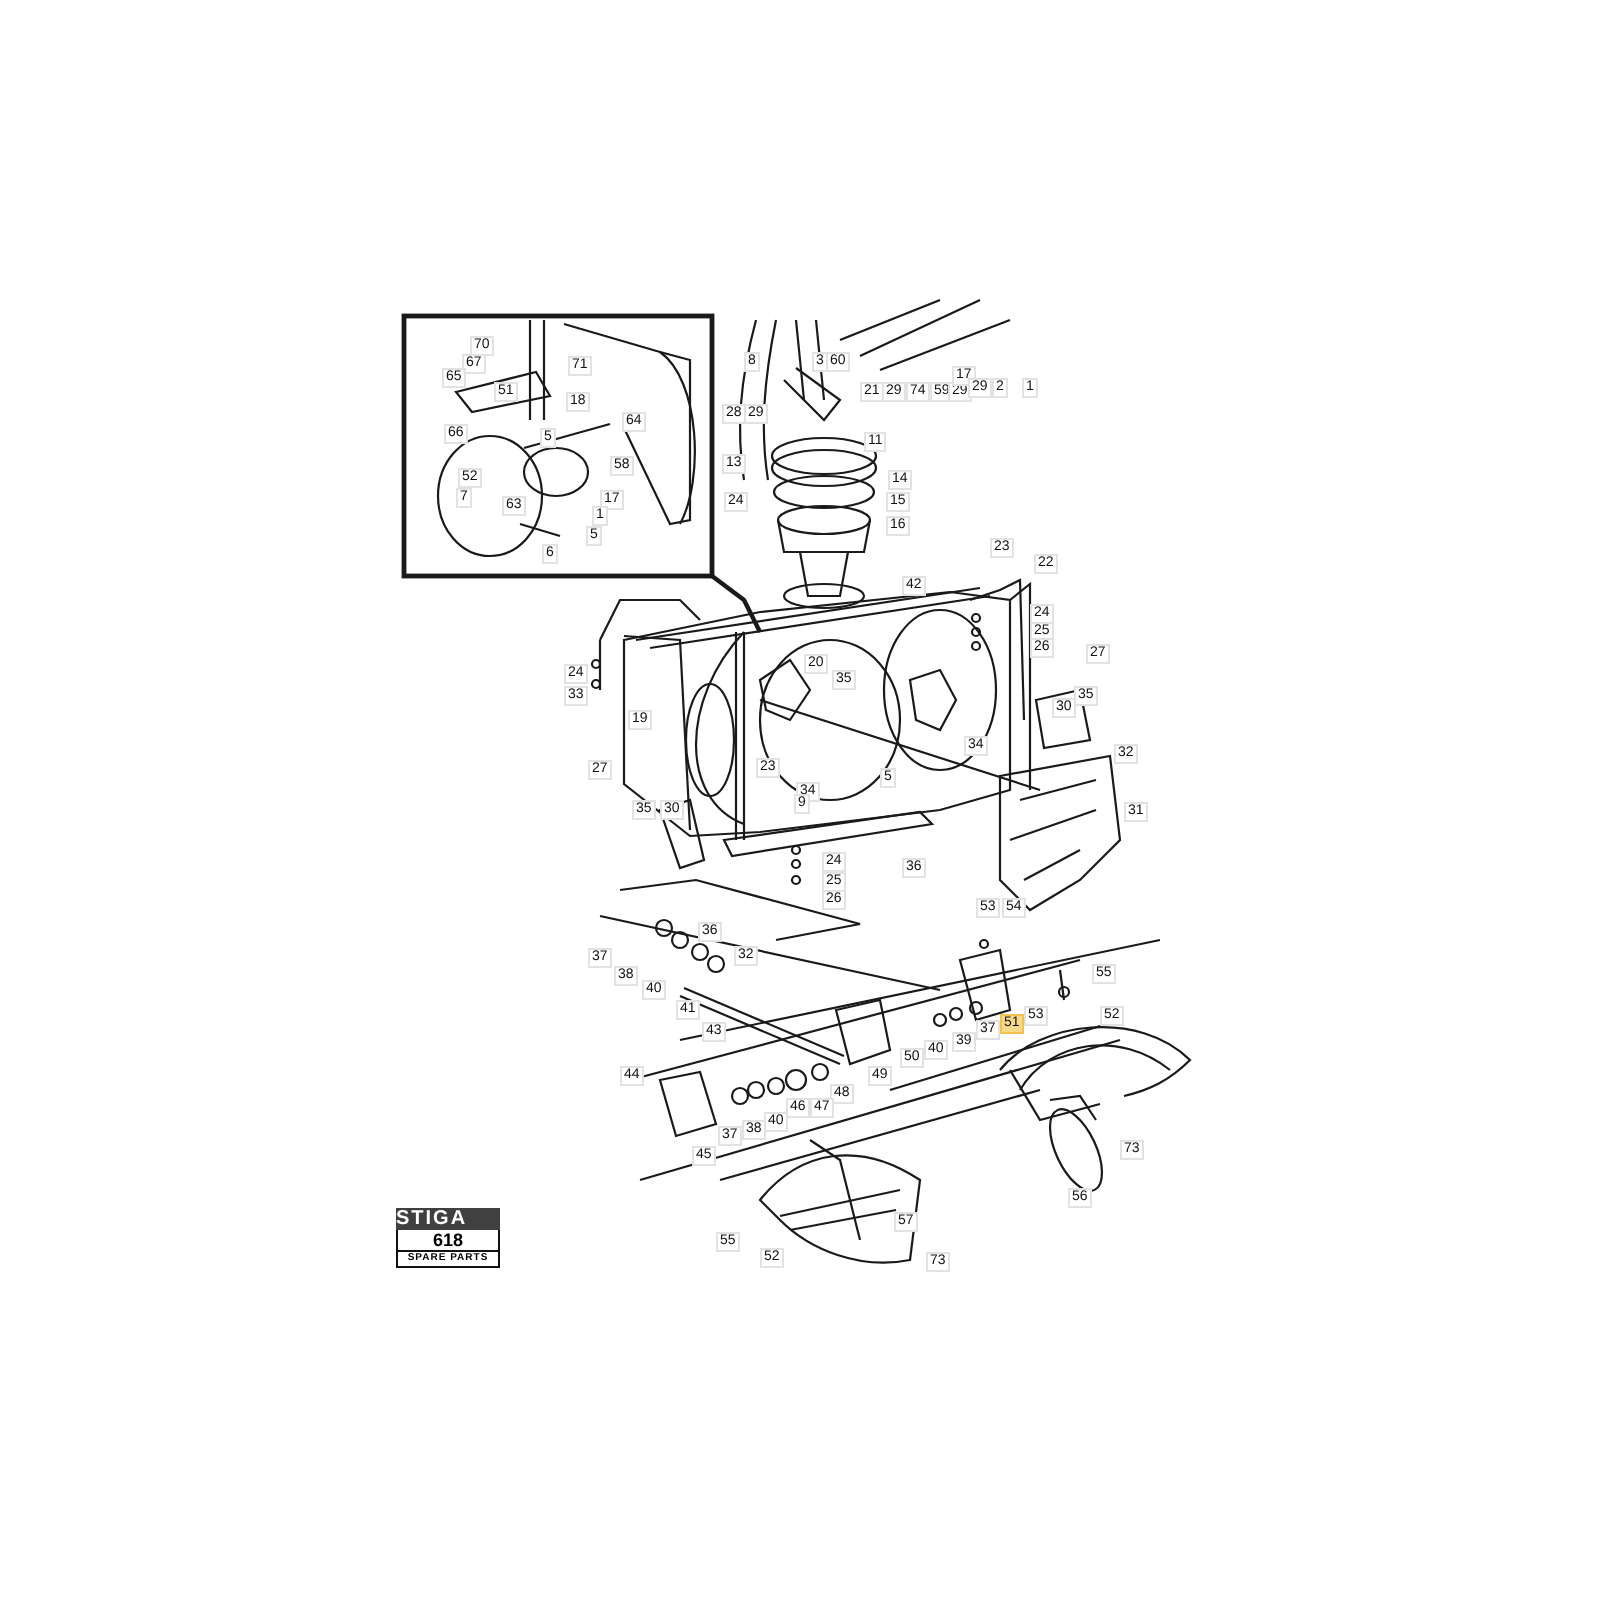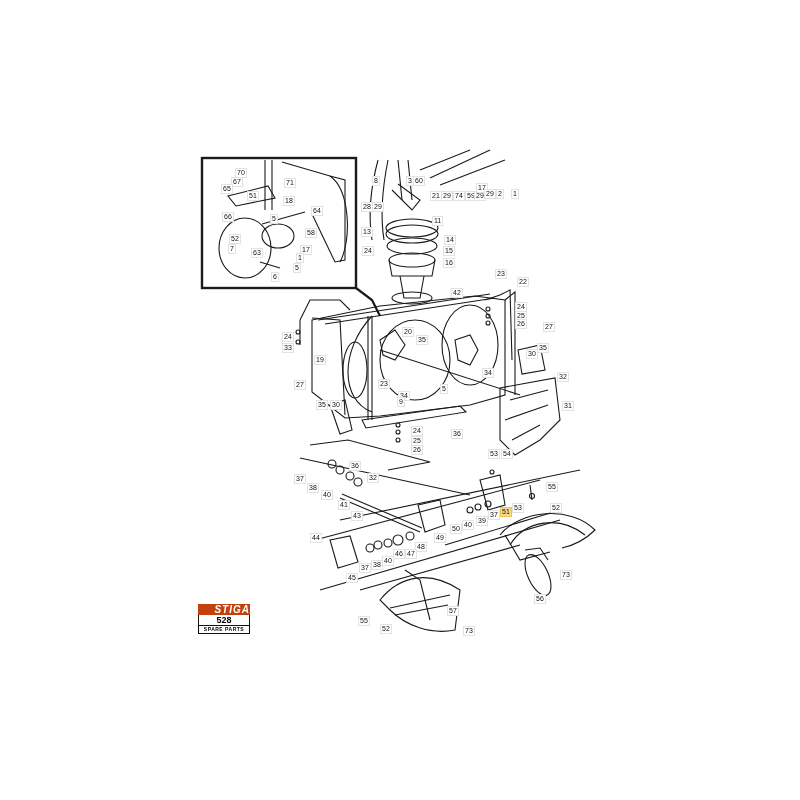--- a/index.html
+++ b/index.html
@@ -1,21 +1,21 @@
 <!DOCTYPE html>
 <html><head>
 <meta charset="utf-8">
 <style>
   html,body{margin:0;padding:0;background:#ffffff;}
   body{width:800px;height:800px;position:relative;overflow:hidden;font-family:"Liberation Sans",sans-serif;}
   #canvas{position:absolute;left:0;top:0;width:800px;height:800px;}
   .lbl{position:absolute;font-size:7px;color:#111;line-height:8px;padding:0 1px;background:#fff;border:1px solid #e2e2e2;white-space:nowrap;font-family:"Liberation Sans",sans-serif;}
   .lbl.hl{background:#f7d98a;border-color:#f2c14e;}
   .logo{position:absolute;left:198px;top:604px;width:52px;}
-  .logo-top{background:#c2410c;color:#fff;font-weight:bold;font-size:10px;text-align:right;letter-spacing:1px;font-style:italic;height:11px;line-height:11px;}
+  .logo-top{background:#404040;color:#fff;font-weight:bold;font-size:10px;text-align:left;letter-spacing:1px;height:11px;line-height:11px;}
   .logo-mid{border-left:1px solid #111;border-right:1px solid #111;text-align:center;font-size:9px;font-weight:bold;height:10px;line-height:10px;}
   .logo-bot{border:1px solid #111;text-align:center;font-size:5px;font-weight:bold;height:7px;line-height:7px;letter-spacing:0.5px;}
 </style>
 </head>
 <body>
 
 <div id="canvas">
   <svg width="800" height="800" viewBox="0 0 800 800" style="position:absolute;left:0;top:0">
     <g fill="none" stroke="#1a1a1a" stroke-width="1.1">
 
@@ -232,16 +232,16 @@
       <div class="lbl" style="left: 560px; top: 570px;">73</div>
       <div class="lbl" style="left: 534px; top: 594px;">56</div>
       <div class="lbl" style="left: 447px; top: 606px;">57</div>
       <div class="lbl" style="left: 358px; top: 616px;">55</div>
       <div class="lbl" style="left: 380px; top: 624px;">52</div>
       <div class="lbl" style="left: 463px; top: 626px;">73</div>
     </div>
 
   <div class="logo">
     <div class="logo-top">STIGA</div>
-    <div class="logo-mid">528</div>
+    <div class="logo-mid">618</div>
     <div class="logo-bot">SPARE PARTS</div>
   </div>
 </div>
 
 </body></html>

